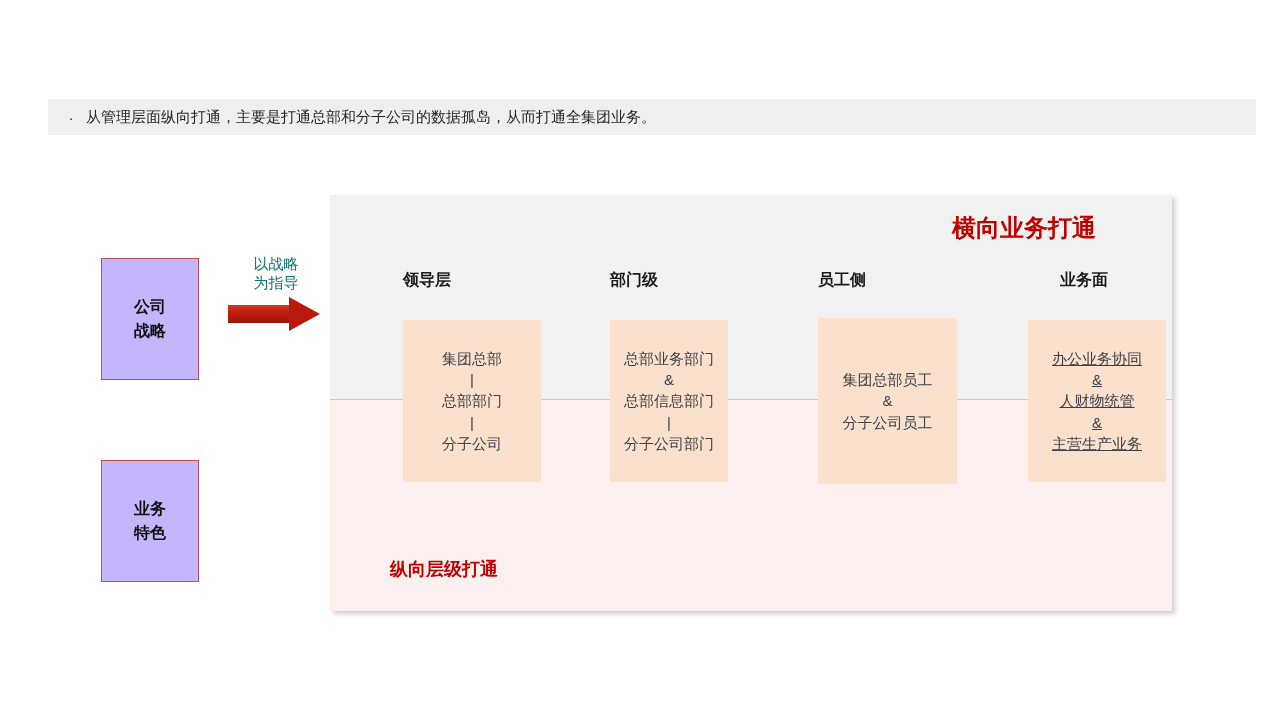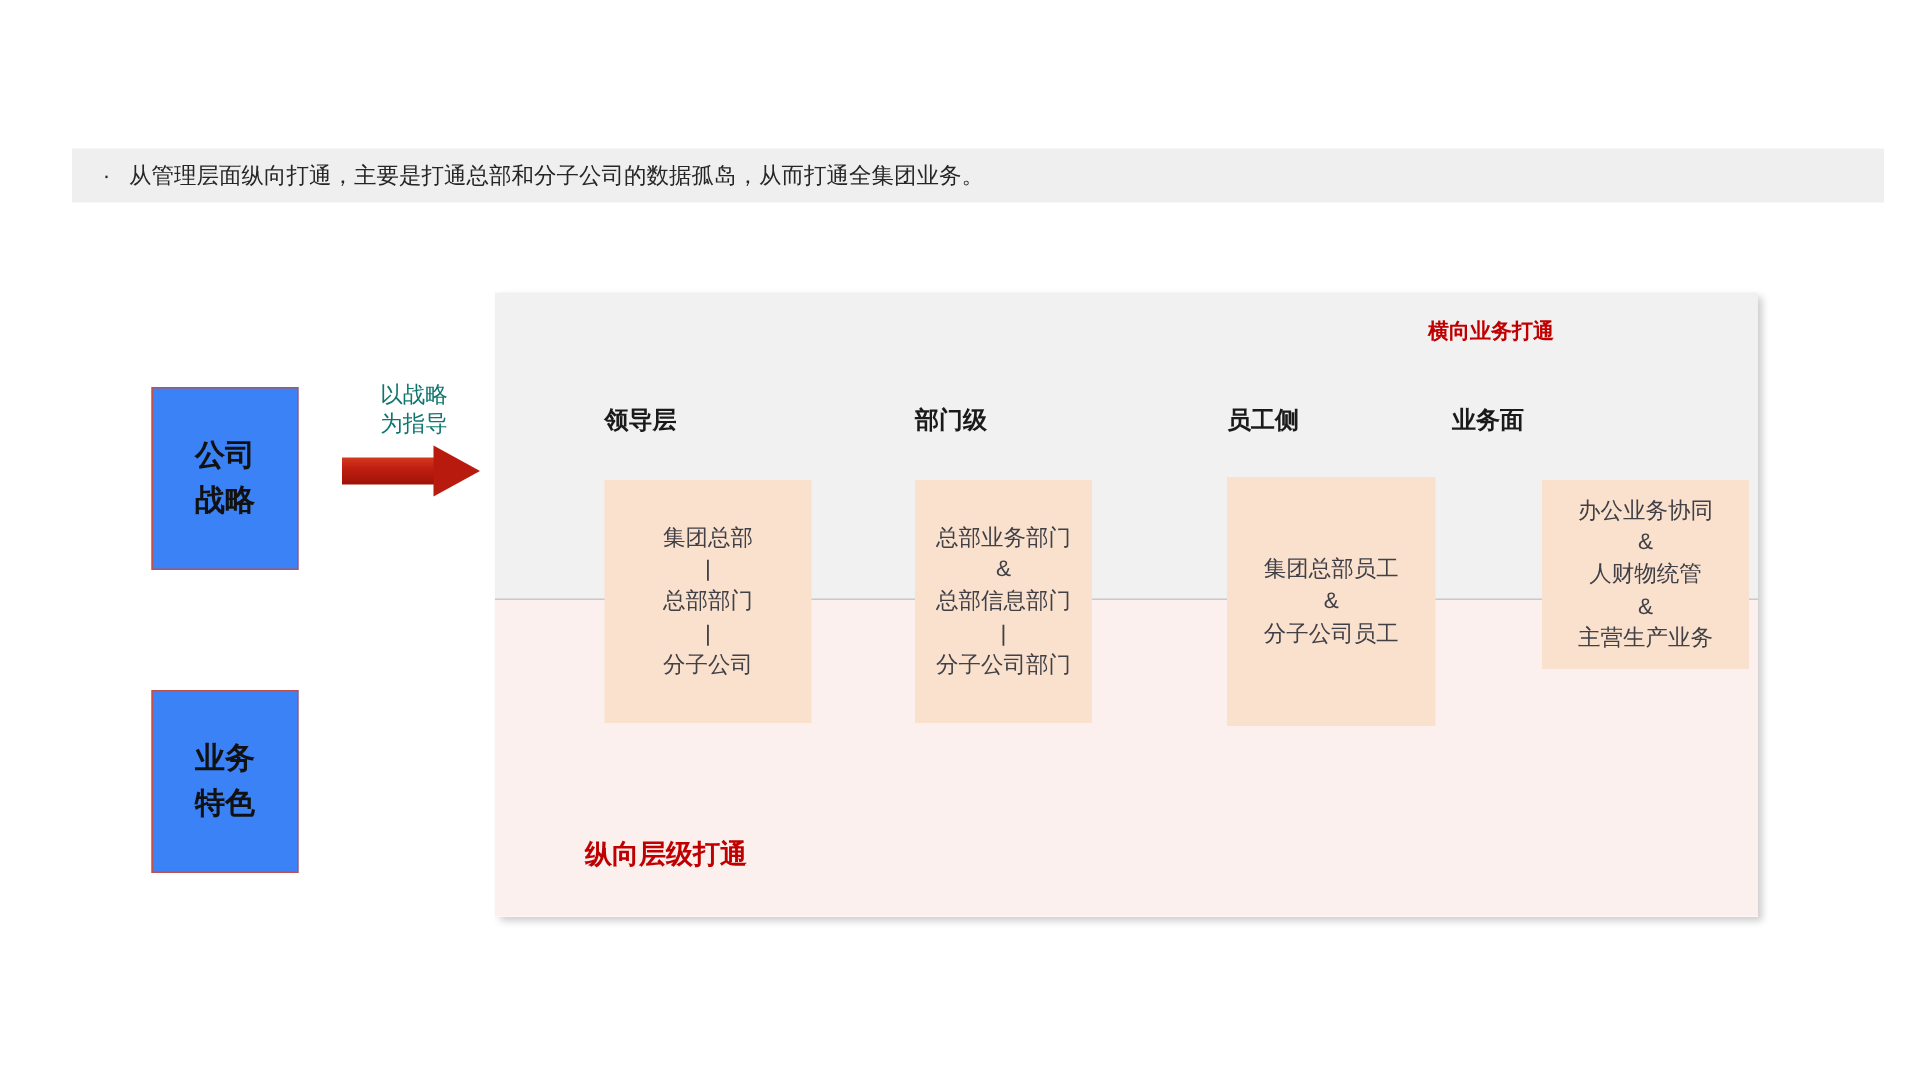--- a/index.html
+++ b/index.html
@@ -48,65 +48,65 @@
   }
   .panel-bottom {
     position: absolute; left: 0; top: 205px;
     width: 842px; height: 211px;
     background: #fbf0ee;
   }
 
   
   .label-horizontal {
     position: absolute; left: 952px; top: 212px;
-    font-size: 14px; font-weight: bold; color: #c00000;
+    font-size: 24px; font-weight: bold; color: #c00000;
     white-space: nowrap;
   }
   .label-vertical {
     position: absolute; left: 390px; top: 557px;
     font-size: 18px; font-weight: bold; color: #c00000;
     white-space: nowrap;
   }
 
   
   .col-head {
     position: absolute; top: 270px;
     width: 160px; text-align: center;
     font-size: 16px; font-weight: bold; color: #1a1a1a;
     white-space: nowrap;
   }
   .col-head.c0 { left: 347px; }
   .col-head.c1 { left: 554px; }
   .col-head.c2 { left: 762px; }
-  .col-head.c3 { left: 912px; }
+  .col-head.c3 { left: 1004px; }
 
   
   .card {
     position: absolute;
     background: #fae1ce;
     display: flex; flex-direction: column;
     align-items: center; justify-content: center;
     font-size: 15px; color: #404046;
     line-height: 1.42; text-align: center;
     white-space: pre-line;
     margin-left: 44px;
   }
   .card.k0 { left: 359px; top: 320px; width: 138px; height: 162px; }
   .card.k1 { left: 566px; top: 320px; width: 118px; height: 162px; }
   .card.k2 { left: 774px; top: 318px; width: 139px; height: 166px; }
-  .card.k3 { left: 984px; top: 320px; width: 138px; height: 126px; }
+  .card.k3 { left: 984px; top: 320px; width: 138px; height: 162px; text-decoration: underline; }
 
   
   .side-box {
     position: absolute; left: 101px;
     width: 98px; height: 122px;
-    border: 1.5px solid #c0504d; background: #3b82f6;
+    border: 1.5px solid #c0504d; background: #c4b5fd;
     display: flex; flex-direction: column;
     align-items: center; justify-content: center;
-    font-size: 20px; font-weight: bold; color: #111111;
+    font-size: 16px; font-weight: bold; color: #111111;
     line-height: 1.5; white-space: pre-line; text-align: center;
   }
   .side-box.b0 { top: 258px; }
   .side-box.b1 { top: 460px; }
 
   
   .arrow-group { position: absolute; left: 228px; width: 96px; }
   .arrow-group.g0 { top: 255px; }
   .arrow-group.g1 { top: 455px; }
   .arrow-label {

